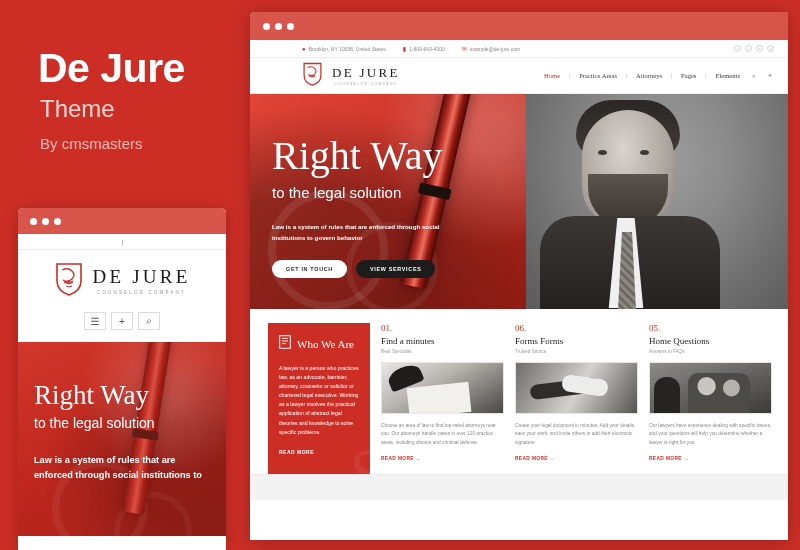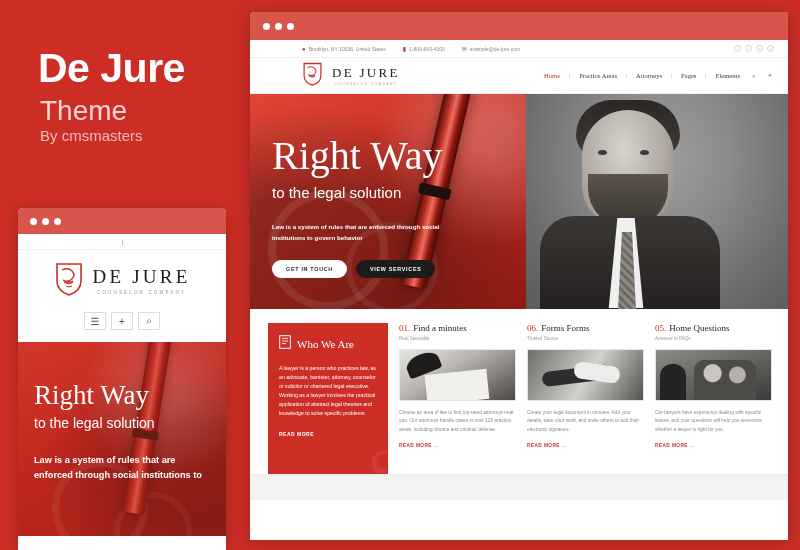--- a/index.html
+++ b/index.html
@@ -14,24 +14,24 @@
   .promo {
     position: absolute; left: 0; top: 0; width: 250px; height: 550px;
   }
   .promo-title {
     position: absolute; left: 38px; top: 48px;
     font-size: 41px; font-weight: bold; color: #ffffff;
     letter-spacing: -0.5px; line-height: 1;
   }
   .promo-sub {
     position: absolute; left: 40px; top: 97px;
-    font-size: 28px; color: #f6d6d3; font-weight: normal; line-height: 1;
+    font-size: 24px; color: #f6d6d3; font-weight: normal; line-height: 1;
   }
   .promo-by {
-    position: absolute; left: 40px; top: 128px;
+    position: absolute; left: 40px; top: 136px;
     font-size: 15px; color: #eebcb7; line-height: 1;
   }
 
   
   .mobile {
     position: absolute; left: 18px; top: 208px;
     width: 208px; height: 342px;
     background: #ffffff;
     border-radius: 5px 5px 0 0;
     box-shadow: 0 2px 14px rgba(0,0,0,0.22);
@@ -235,40 +235,40 @@
   }
   .btn-light { background: #ffffff; color: #2e2e2e; }
   .btn-dark { background: #1c1c1c; color: #ffffff; }
 
   
   .content {
     position: relative; background: #fff; padding: 14px 16px 0 18px;
     display: flex; gap: 11px; height: 191px;
   }
   .wwa {
-    width: 120px; flex: none; background: #cc2e26; color: #fff;
+    width: 102px; flex: none; background: #cc2e26; color: #fff;
     padding: 12px 11px; position: relative; overflow: hidden;
   }
   .wwa-bgmark {
     position:absolute; right:-20px; bottom:-18px; font-size:74px;
     color: rgba(255,255,255,0.07); font-family:"Liberation Serif",serif;
   }
   .wwa-head { display: flex; align-items: center; gap: 6px; position: relative; }
   .wwa-title {
     font-family: "Liberation Serif", serif; font-size: 11px; line-height: 1;
   }
   .wwa-body {
     font-size: 5.2px; line-height: 1.75; margin-top: 11px; position: relative;
   }
   .wwa-more {
     font-size: 5px; letter-spacing: 0.5px; margin-top: 12px;
     position: relative; font-weight: bold;
   }
   .col { flex: 1; min-width: 0; }
-  .col-head { display: flex; align-items: baseline; gap: 3px; }
+  .col-head { display: flex; align-items: baseline; gap: 3px; flex-direction: column; }
   .col-num {
     font-family: "Liberation Serif", serif; font-size: 9px; color: #cc2e26;
   }
   .col-title {
     font-family: "Liberation Serif", serif; font-size: 9px; color: #1d1d1d;
   }
   .col-sub { font-size: 4.6px; color: #9b9b9b; margin-top: 3px; }
   .col-img {
     height: 52px; margin-top: 8px; border: 1px solid #e6e6e6;
     background: linear-gradient(140deg,#cfcfcf 0%,#9c9c9c 48%,#686868 100%);

